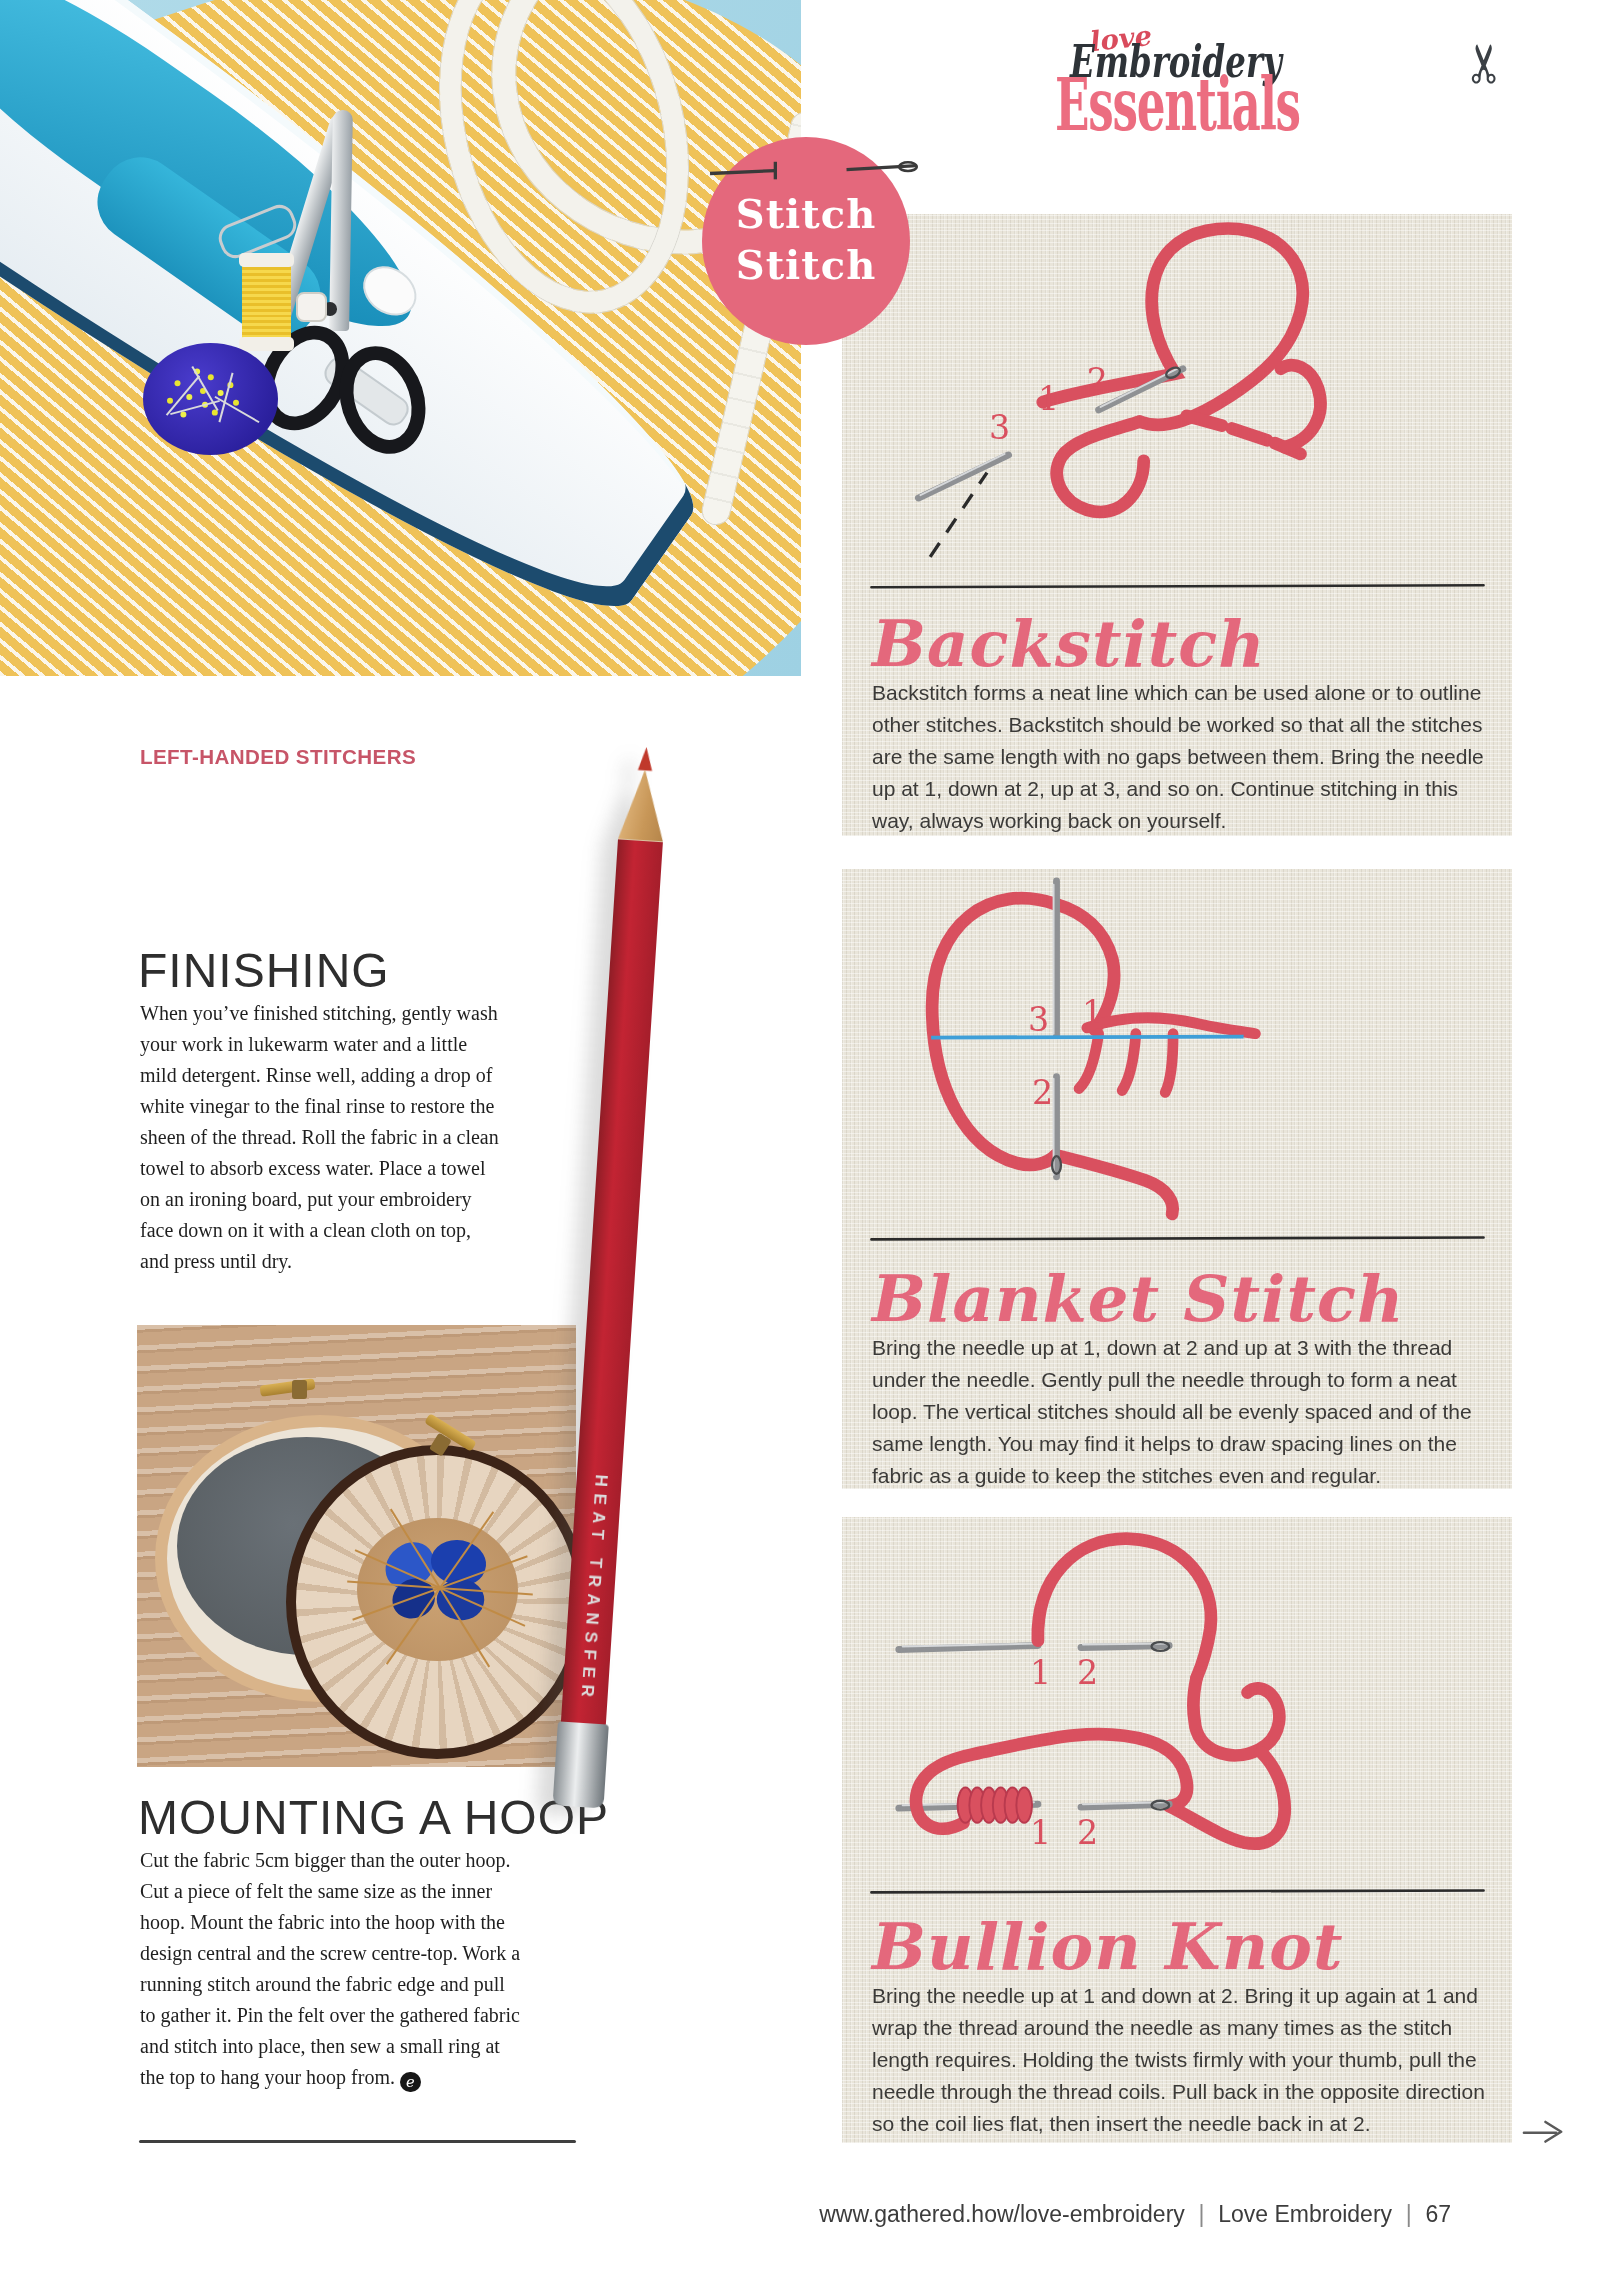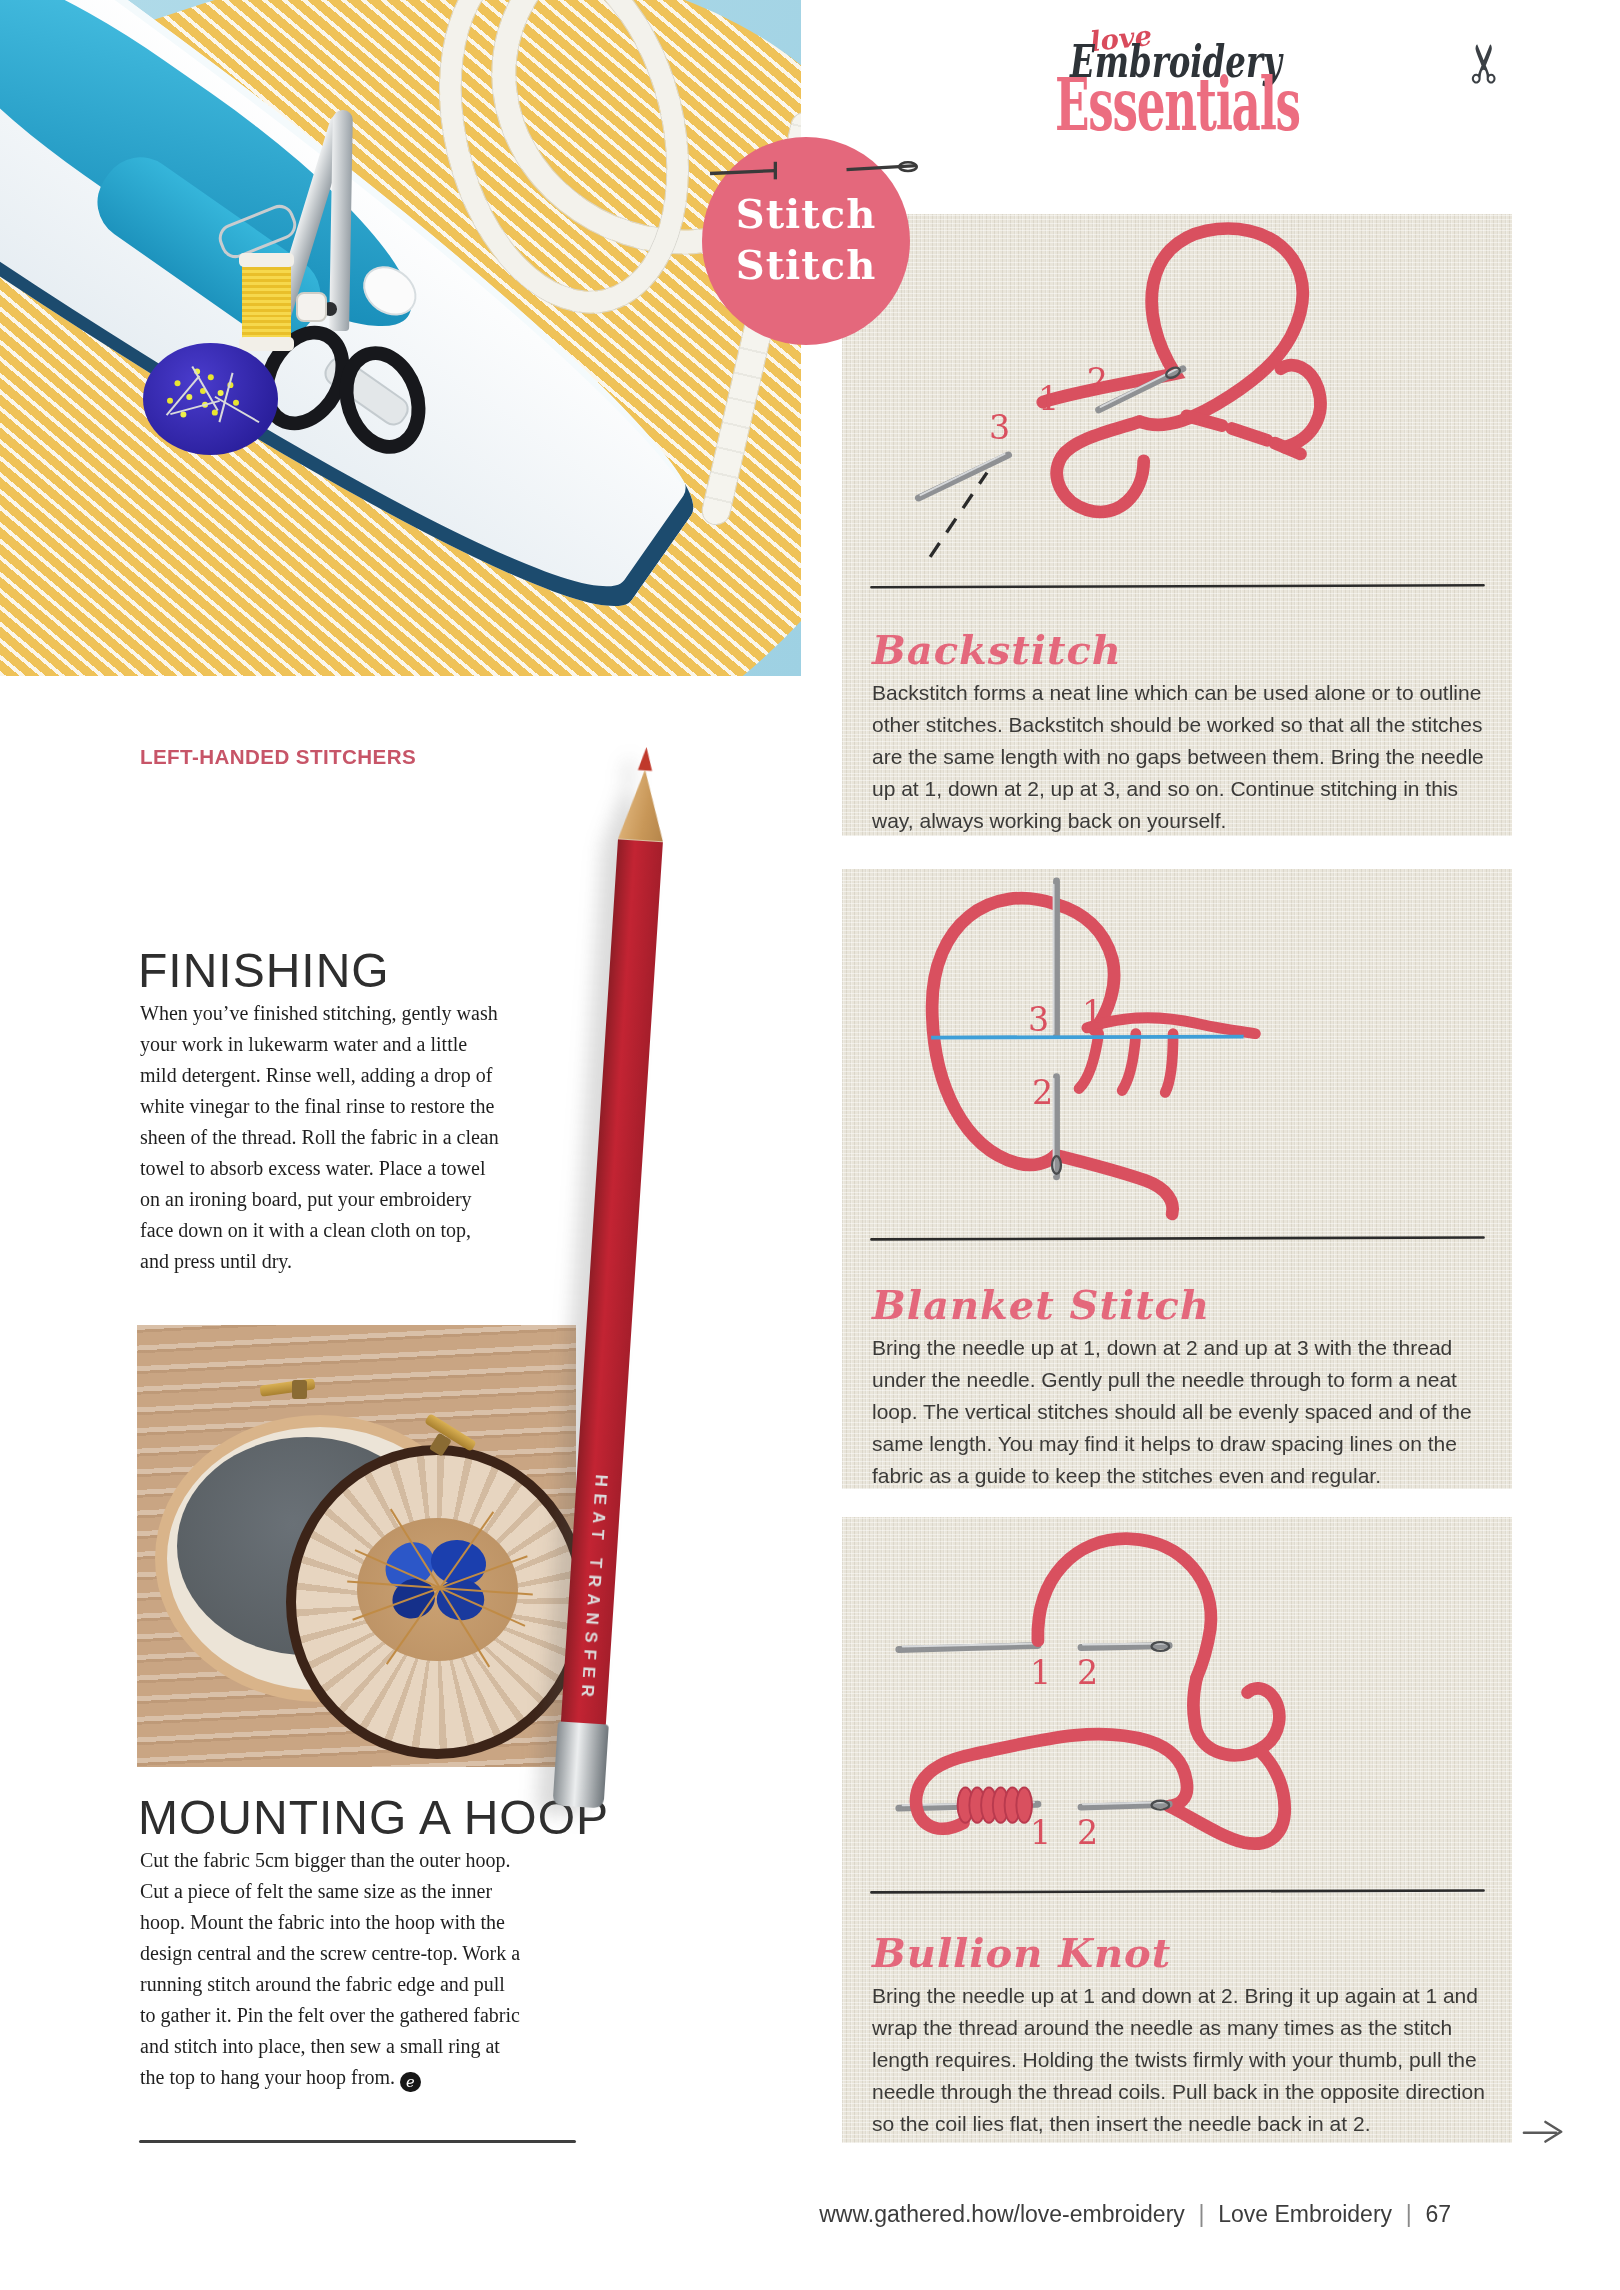--- a/index.html
+++ b/index.html
@@ -70,22 +70,22 @@
   .logo-scissors{left:1462px;top:33px;font-size:53px;color:#3b4045;transform:rotate(-90deg);}
 
   
   .panel{left:842px;width:670px;
         background-color:#e9e5da;
         background-image:
           repeating-linear-gradient(0deg,rgba(255,255,255,.45) 0 1px,transparent 1px 3.9px),
           repeating-linear-gradient(90deg,rgba(186,179,163,.30) 0 1px,transparent 1px 3.9px),
           repeating-linear-gradient(90deg,rgba(255,255,255,.25) 0 2px,transparent 2px 7.8px);}
   .p1{top:214px;height:622px;} .p2{top:869px;height:620px;} .p3{top:1517px;height:626px;}
-  .stitch-heading{left:30px;top:412px;font-family:"DejaVu Serif",serif;font-style:italic;
-        font-weight:bold;font-size:40px;color:#e4687c;letter-spacing:1px;}
+  .stitch-heading{left:30px;top:392px;font-family:"DejaVu Serif",serif;font-style:italic;
+        font-weight:bold;font-size:64px;color:#e4687c;letter-spacing:1px;}
   .panel-body{left:30px;top:463px;width:629px;font-size:21px;line-height:32px;
         color:#3b3a38;}
   .dsvg{left:0;top:0;}
   .thread{stroke:#d9505f;stroke-width:13;fill:none;stroke-linecap:round;}
   .thread-thin{stroke:#d9505f;stroke-width:11;fill:none;stroke-linecap:round;}
   .needle-l{stroke:#8f9194;stroke-width:7;stroke-linecap:round;}
   .needle-hl{stroke:#d6d8da;stroke-width:2;stroke-linecap:round;}
   .needle-eye{stroke:#4a4c4e;stroke-width:2.4;fill:none;}
   .numlabel{font-family:"DejaVu Serif",serif;font-size:34px;fill:#d9505f;}
   .groundline{stroke:#2b2b2b;stroke-width:2.6;stroke-linecap:round;}

